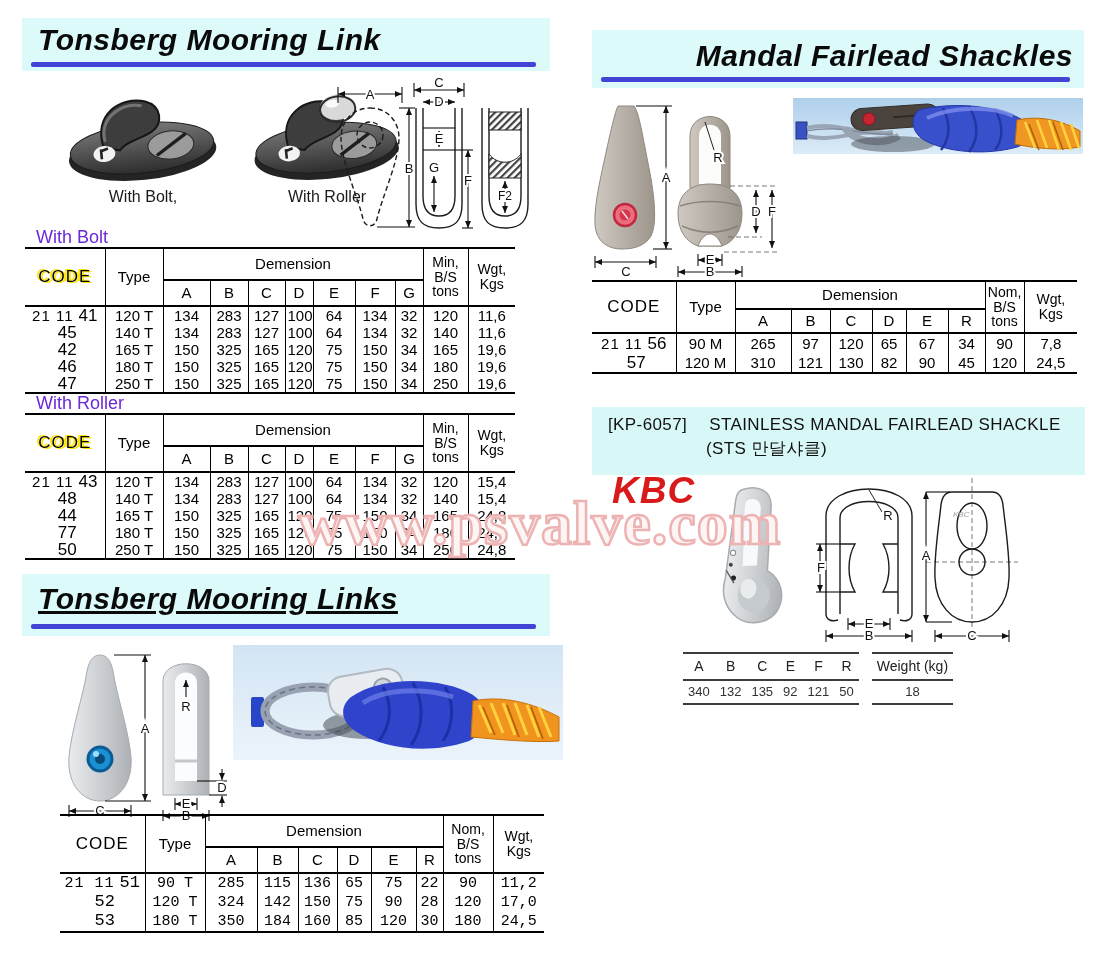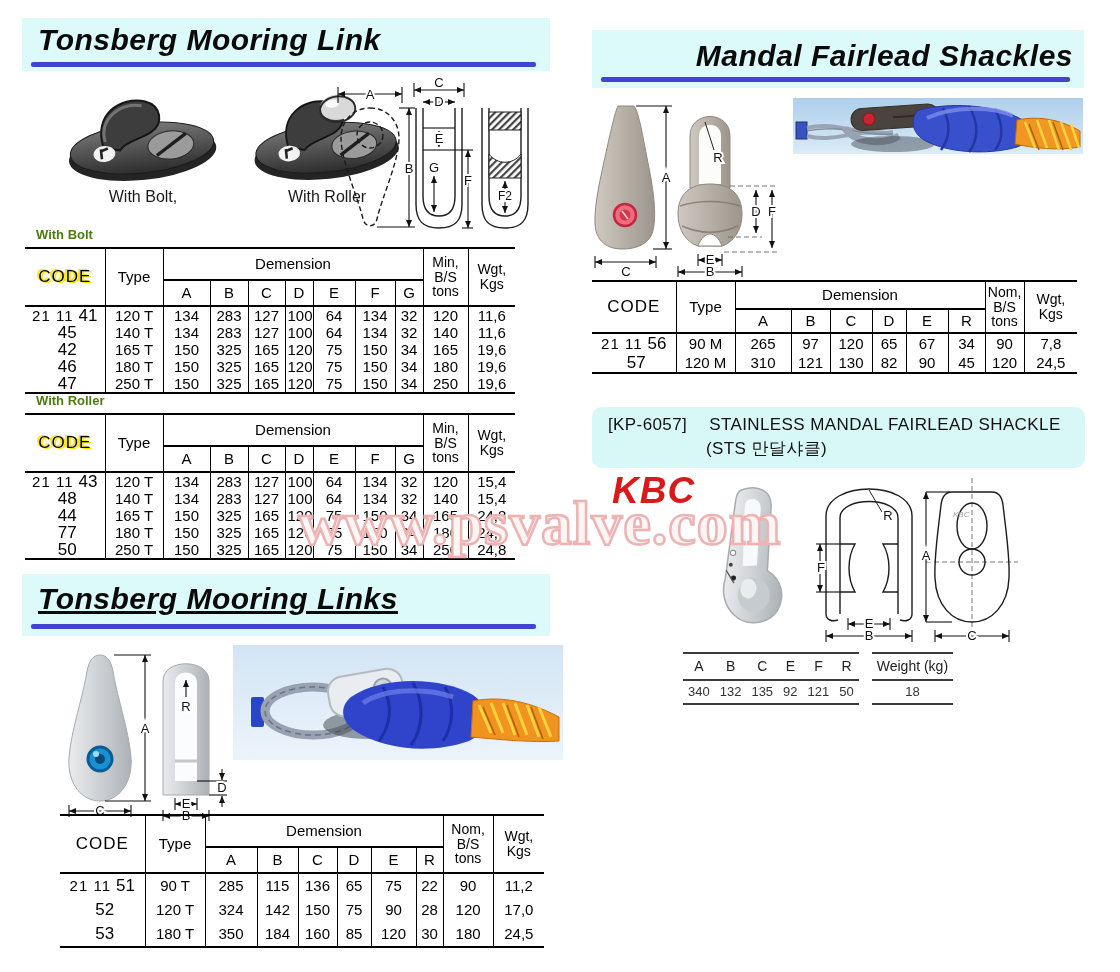--- a/index.html
+++ b/index.html
@@ -14,54 +14,54 @@
   #band1{left:22px;top:18px;width:528px;height:53px;}
   #band2{left:22px;top:574px;width:528px;height:62px;}
   #band2 .band-title{padding-top:8px;text-decoration:underline;}
   #band2 .band-line{bottom:7px;}
   #band3{left:592px;top:30px;width:492px;height:58px;text-align:right;}
   #band3 .band-title{padding-top:9px;}
   #band3 .band-line{bottom:6px;}
 
   .photo-label{position:absolute;text-align:center;font-size:16px;color:#1a1a1a;}
 
-  .subhead-label{position:absolute;font-size:13px;font-weight:bold;color:#4d7c0f;}
+  .subhead-label{position:absolute;font-size:18px;font-weight:normal;color:#6d28d9;}
 
   
   table.cat{position:absolute;border-collapse:collapse;table-layout:fixed;
             border-top:2px solid #000;border-bottom:2px solid #000;font-size:15px;color:#000;}
   .cat th,.cat td{border-left:1px solid #000;border-right:1px solid #000;padding:0 2px;
                   text-align:center;font-weight:normal;overflow:hidden;line-height:1.05;}
   .cat th:first-child,.cat td:first-child{border-left:none;}
   .cat th:last-child,.cat td:last-child{border-right:none;}
   .cat thead tr:first-child th{height:30px;border-bottom:2px solid #000;}
   .cat thead tr.sub th{height:24px;border-bottom:2px solid #000;font-size:15px;}
   .cat thead th.th-dim{border-bottom:1px solid #000;}
   .cat tbody td{border-top:none;border-bottom:none;height:17px;line-height:17px;}
-  table.rh19 tbody td{height:19px;line-height:24px;}
+  table.rh19 tbody td{height:19px;line-height:16px;font-family:Liberation Mono, monospace;}
   table.mandal thead tr:first-child th{height:26px;}
   table.mandal thead tr.sub th{height:22px;}
   table.mandal tbody td{height:19px;line-height:19px;}
   .th-code{font-weight:bold;font-size:17px;letter-spacing:1px;}
   .hl{text-shadow:-2px -1px 0 #ffe400,2px 1px 0 #ffe400;}
   .th-bs,.th-wgt{white-space:pre-line;font-size:14px;line-height:15px;}
   .code-cell{text-align:right;padding-right:5px;font-weight:bold;white-space:nowrap;}
   .code-prefix{font-size:15px;margin-right:5px;letter-spacing:1px;}
   .code-num{font-size:17px;margin-top:10px;}
 
   
   #size-tables{position:absolute;left:683px;top:652px;display:flex;gap:13px;align-items:flex-start;}
   table.sz{border-collapse:collapse;color:#222;}
   .sz th{font-weight:normal;font-size:14px;border-top:2px solid #3c3c3c;border-bottom:2px solid #3c3c3c;
          padding:4px 5px 5px;text-align:center;white-space:nowrap;}
   .sz td{font-size:13px;border-bottom:2px solid #3c3c3c;padding:3px 5px 4px;text-align:center;color:#333;}
 
   
-  #kp-banner{position:absolute;left:592px;top:407px;width:493px;height:61px;background:#d8f8f8;
-             font-size:17px;color:#111;padding:0;box-sizing:border-box;border-radius:10px;}
+  #kp-banner{position:absolute;left:592px;top:407px;width:493px;height:68px;background:#d8f8f8;
+             font-size:17px;color:#111;padding:0;box-sizing:border-box;}
   .kp-line1{padding:8px 0 0 16px;white-space:nowrap;letter-spacing:0.4px;}
   .kp-code{margin-right:22px;}
   .kp-sub{margin-left:114px;margin-top:2px;letter-spacing:0.4px;}
 
   #kbc-logo{position:absolute;left:612px;top:470px;font-size:37px;font-weight:bold;font-style:italic;
             color:#d81a1a;letter-spacing:1px;z-index:60;}
 
   
   #watermark{position:absolute;left:298px;top:488px;z-index:50;font-family:"Liberation Serif",serif;
              font-weight:bold;font-size:62px;letter-spacing:1px;color:#fdf4f4;

